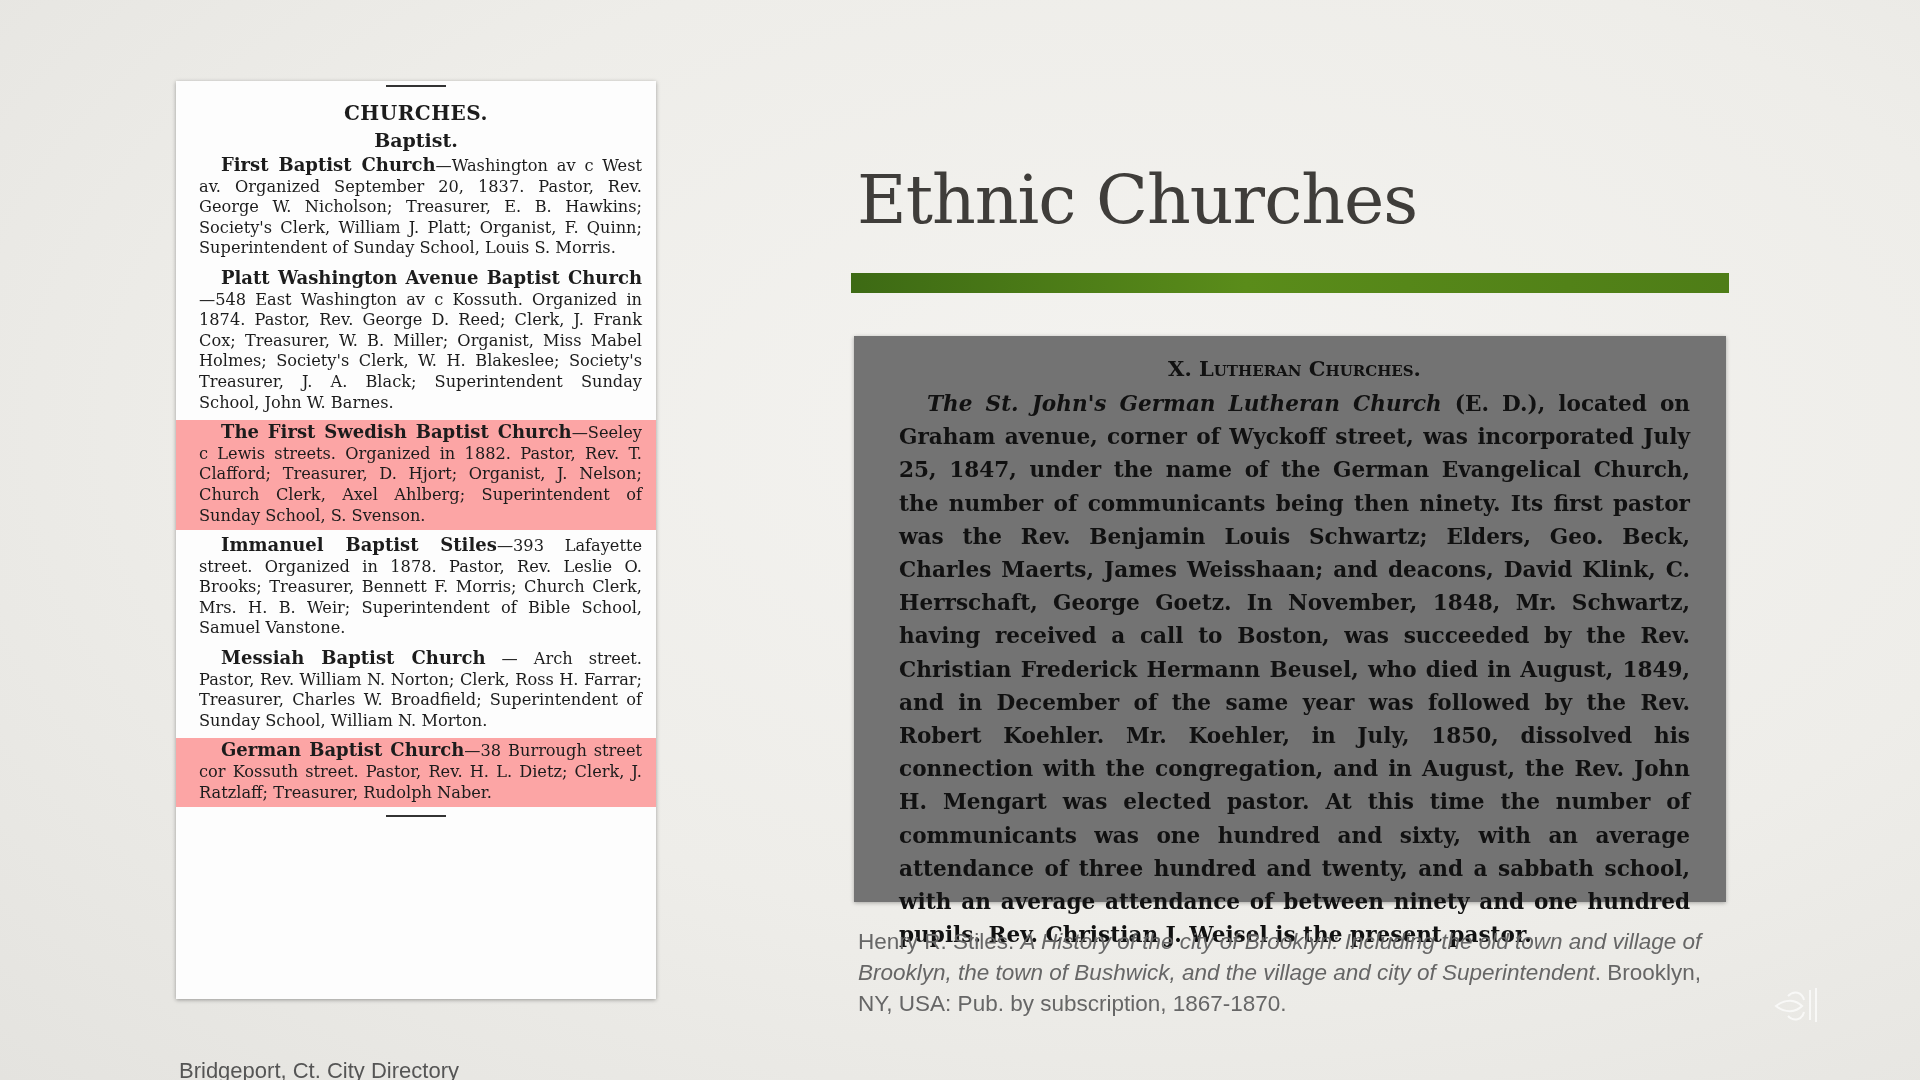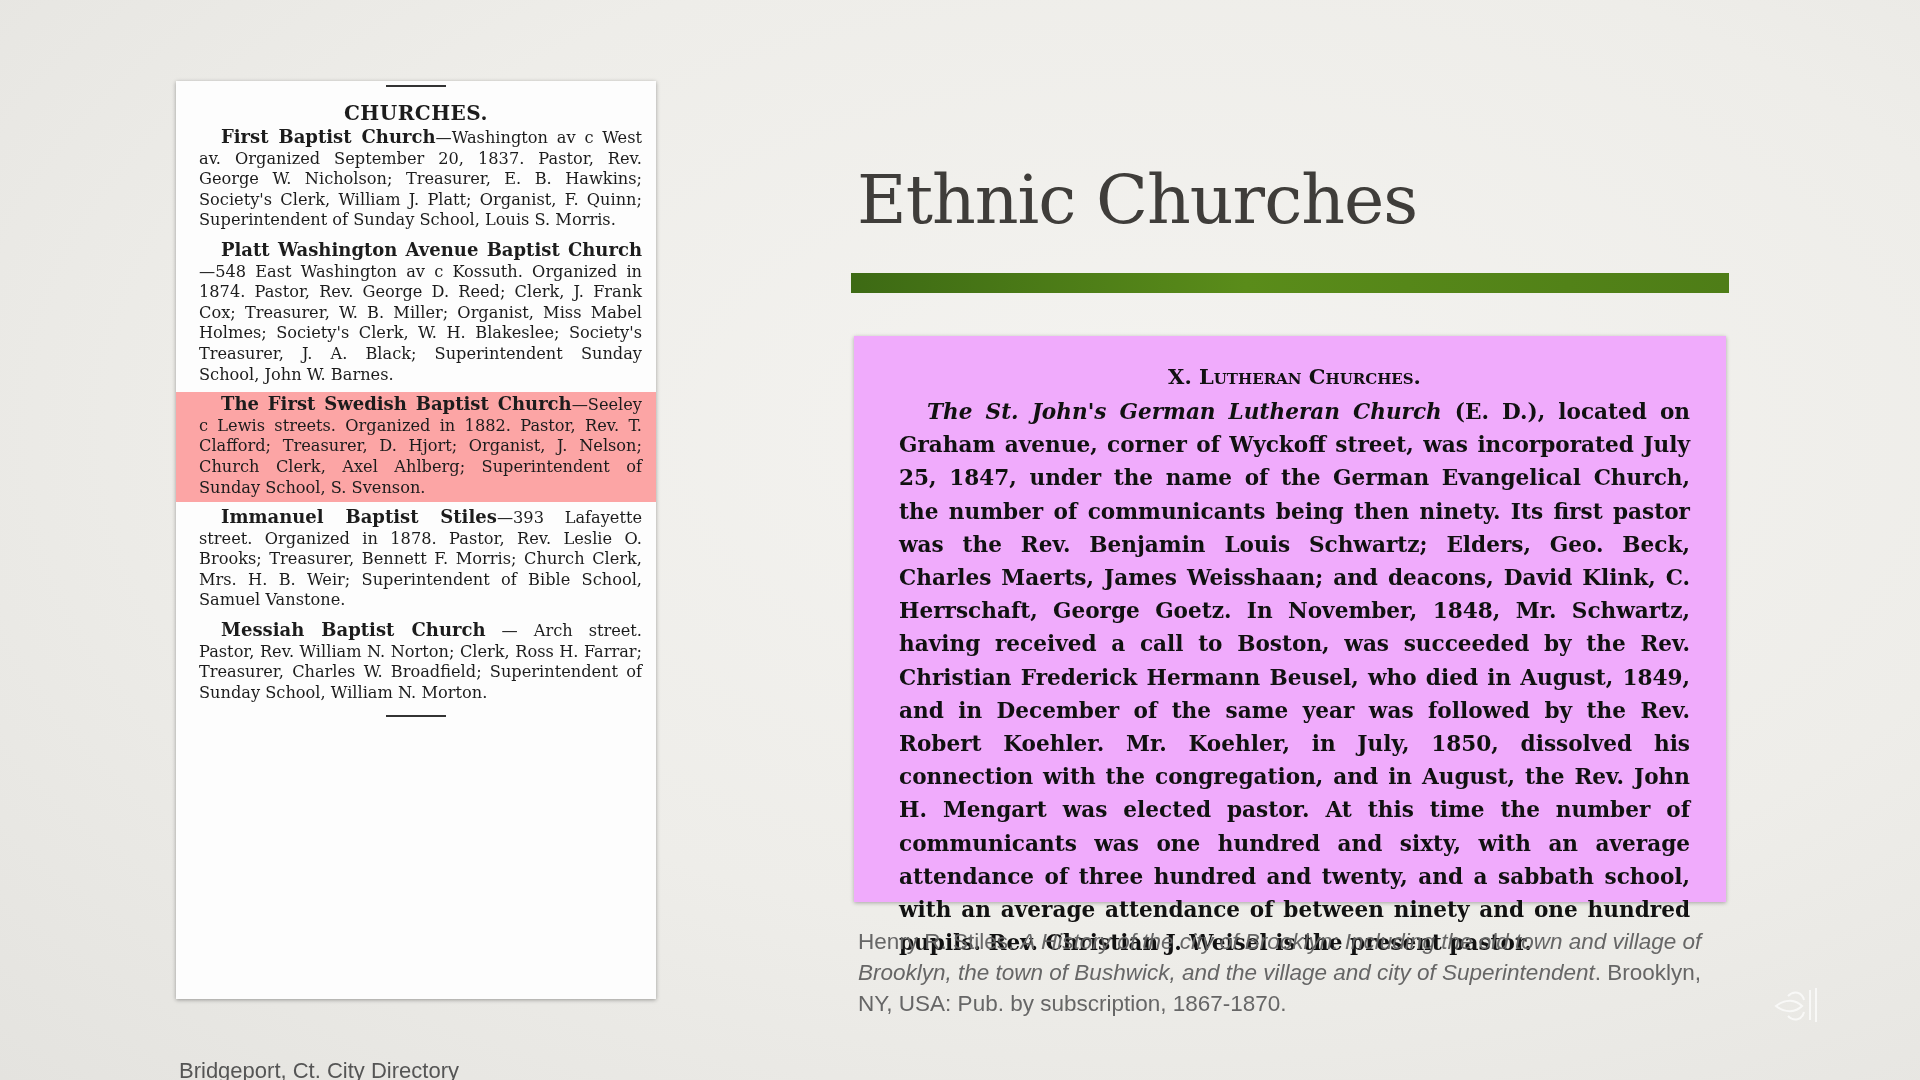--- a/index.html
+++ b/index.html
@@ -30,23 +30,23 @@
     position:absolute; left:857px; top:160px; font-family:"DejaVu Serif", serif;
     font-size:68px; color:#3f3d3a; letter-spacing:-1px;
   }
   .accent-bar {
     position:absolute; left:851px; top:273px; width:878px; height:20px;
     background: linear-gradient(90deg, #3d6a14 0%, #5a8c1a 45%, #4e7d17 100%);
   }
   
   .clip-right {
     position:absolute; left:854px; top:336px; width:872px; height:566px;
-    background:#f0abfc; box-shadow:0 1px 4px rgba(0,0,0,0.3);
+    background:#737373; box-shadow:0 1px 4px rgba(0,0,0,0.3);
     font-family:"DejaVu Serif", serif; color:#111; box-sizing:border-box;
-    padding:28px 36px 0 45px;
+    padding:20px 36px 0 45px;
   }
   .clip-right h3 {
     margin:0 0 6px; text-align:center; font-size:21px; font-variant:small-caps; font-weight:bold;
   }
   .clip-right p {
     margin:0; font-size:21.6px; line-height:33.2px; text-align:justify; font-weight:bold;
     text-indent:28px;
   }
   .clip-right p em { font-style:italic; }
   .citation {
@@ -56,35 +56,39 @@
   .leaf-icon {
     position:absolute; right:96px; top:984px; width:54px; height:40px; opacity:0.7;
   }
 </style>
 </head>
 <body>
 
 <div class="clip-left">
   <div class="rule"></div>
   <h3>CHURCHES.</h3>
+  <h4>Baptist.</h4>
 
   <div class="entry">
     <span class="name">First Baptist Church</span><span>—Washington av c West av. Organized September 20, 1837. Pastor, Rev. George W. Nicholson; Treasurer, E. B. Hawkins; Society's Clerk, William J. Platt; Organist, F. Quinn; Superintendent of Sunday School, Louis S. Morris.</span>
   </div>
   <div class="entry">
     <span class="name">Platt Washington Avenue Baptist Church</span><span>—548 East Washington av c Kossuth. Organized in 1874. Pastor, Rev. George D. Reed; Clerk, J. Frank Cox; Treasurer, W. B. Miller; Organist, Miss Mabel Holmes; Society's Clerk, W. H. Blakeslee; Society's Treasurer, J. A. Black; Superintendent Sunday School, John W. Barnes.</span>
   </div>
   <div class="entry hl">
     <span class="name">The First Swedish Baptist Church</span><span>—Seeley c Lewis streets. Organized in 1882. Pastor, Rev. T. Clafford; Treasurer, D. Hjort; Organist, J. Nelson; Church Clerk, Axel Ahlberg; Superintendent of Sunday School, S. Svenson.</span>
   </div>
   <div class="entry">
     <span class="name">Immanuel Baptist Stiles</span><span>—393 Lafayette street. Organized in 1878. Pastor, Rev. Leslie O. Brooks; Treasurer, Bennett F. Morris; Church Clerk, Mrs. H. B. Weir; Superintendent of Bible School, Samuel Vanstone.</span>
   </div>
   <div class="entry">
     <span class="name">Messiah Baptist Church</span><span> — Arch street. Pastor, Rev. William N. Norton; Clerk, Ross H. Farrar; Treasurer, Charles W. Broadfield; Superintendent of Sunday School, William N. Morton.</span>
+  </div>
+  <div class="entry hl">
+    <span class="name">German Baptist Church</span><span>—38 Burrough street cor Kossuth street. Pastor, Rev. H. L. Dietz; Clerk, J. Ratzlaff; Treasurer, Rudolph Naber.</span>
   </div>
   <div class="rule bottom"></div>
 </div>
 <div class="caption-left">Bridgeport, Ct. City Directory</div>
 
 <div class="title">Ethnic Churches</div>
 <div class="accent-bar"></div>
 
 <div class="clip-right">
   <h3>X. Lutheran Churches.</h3>

